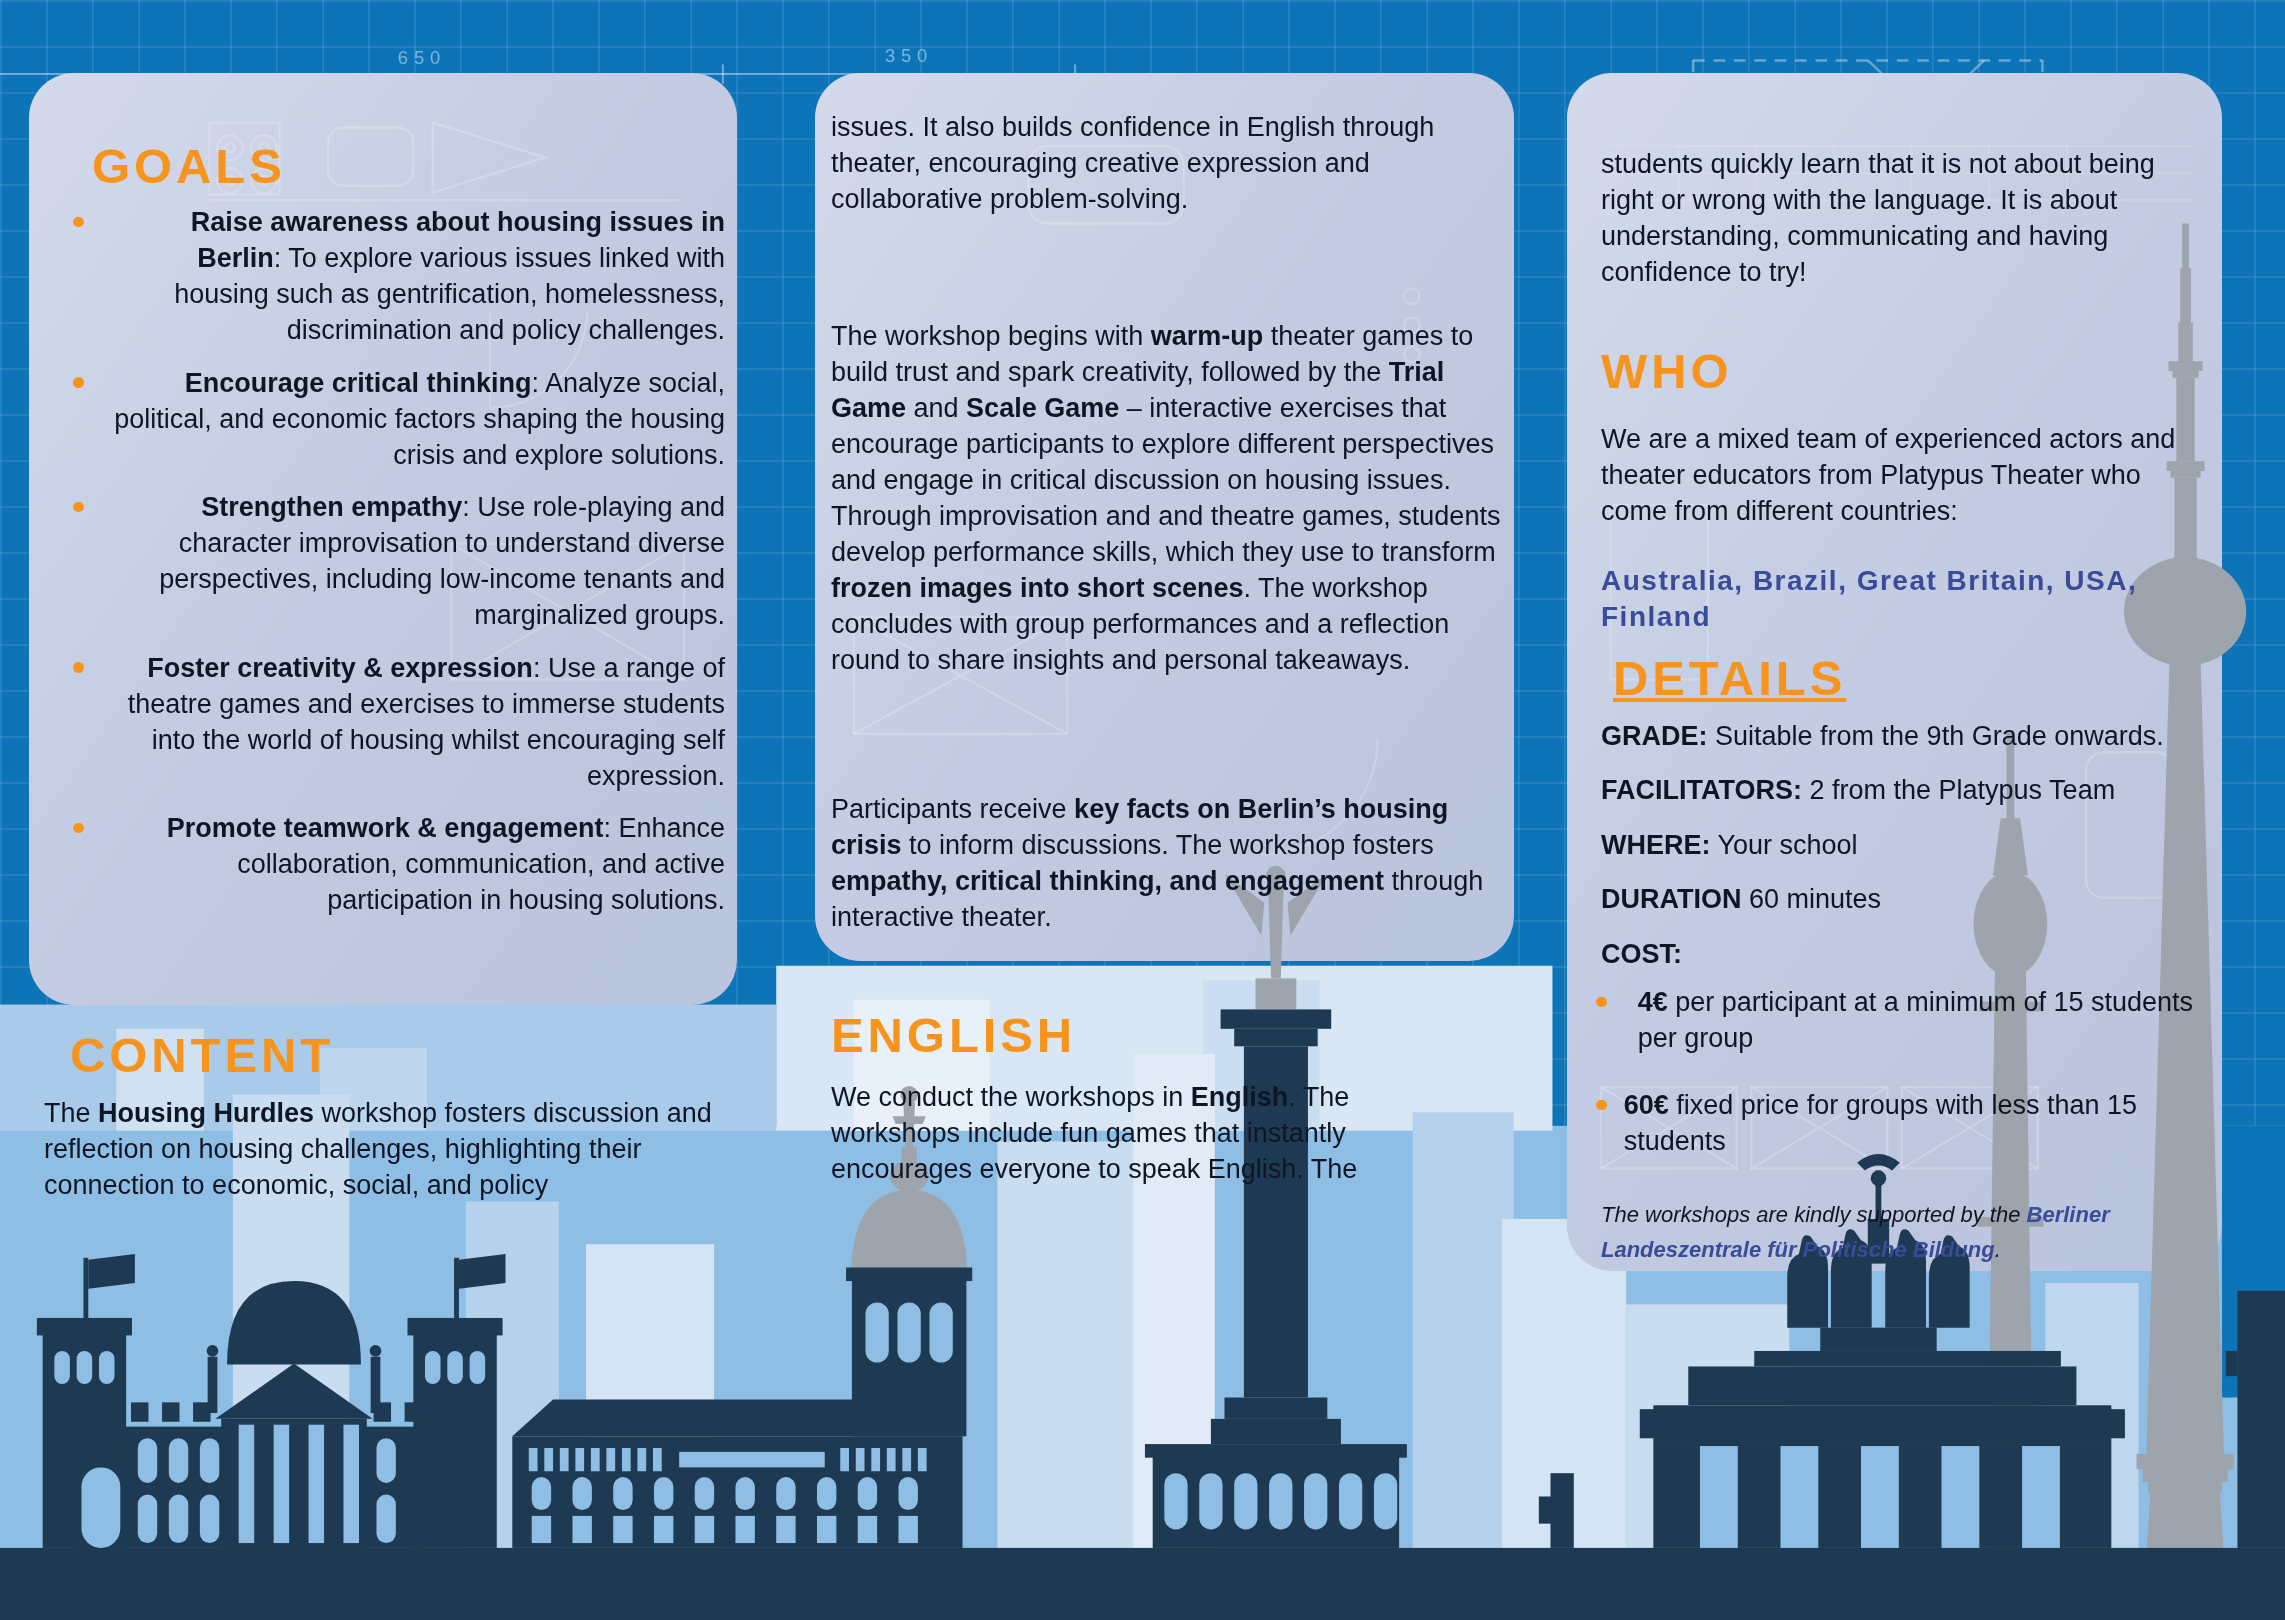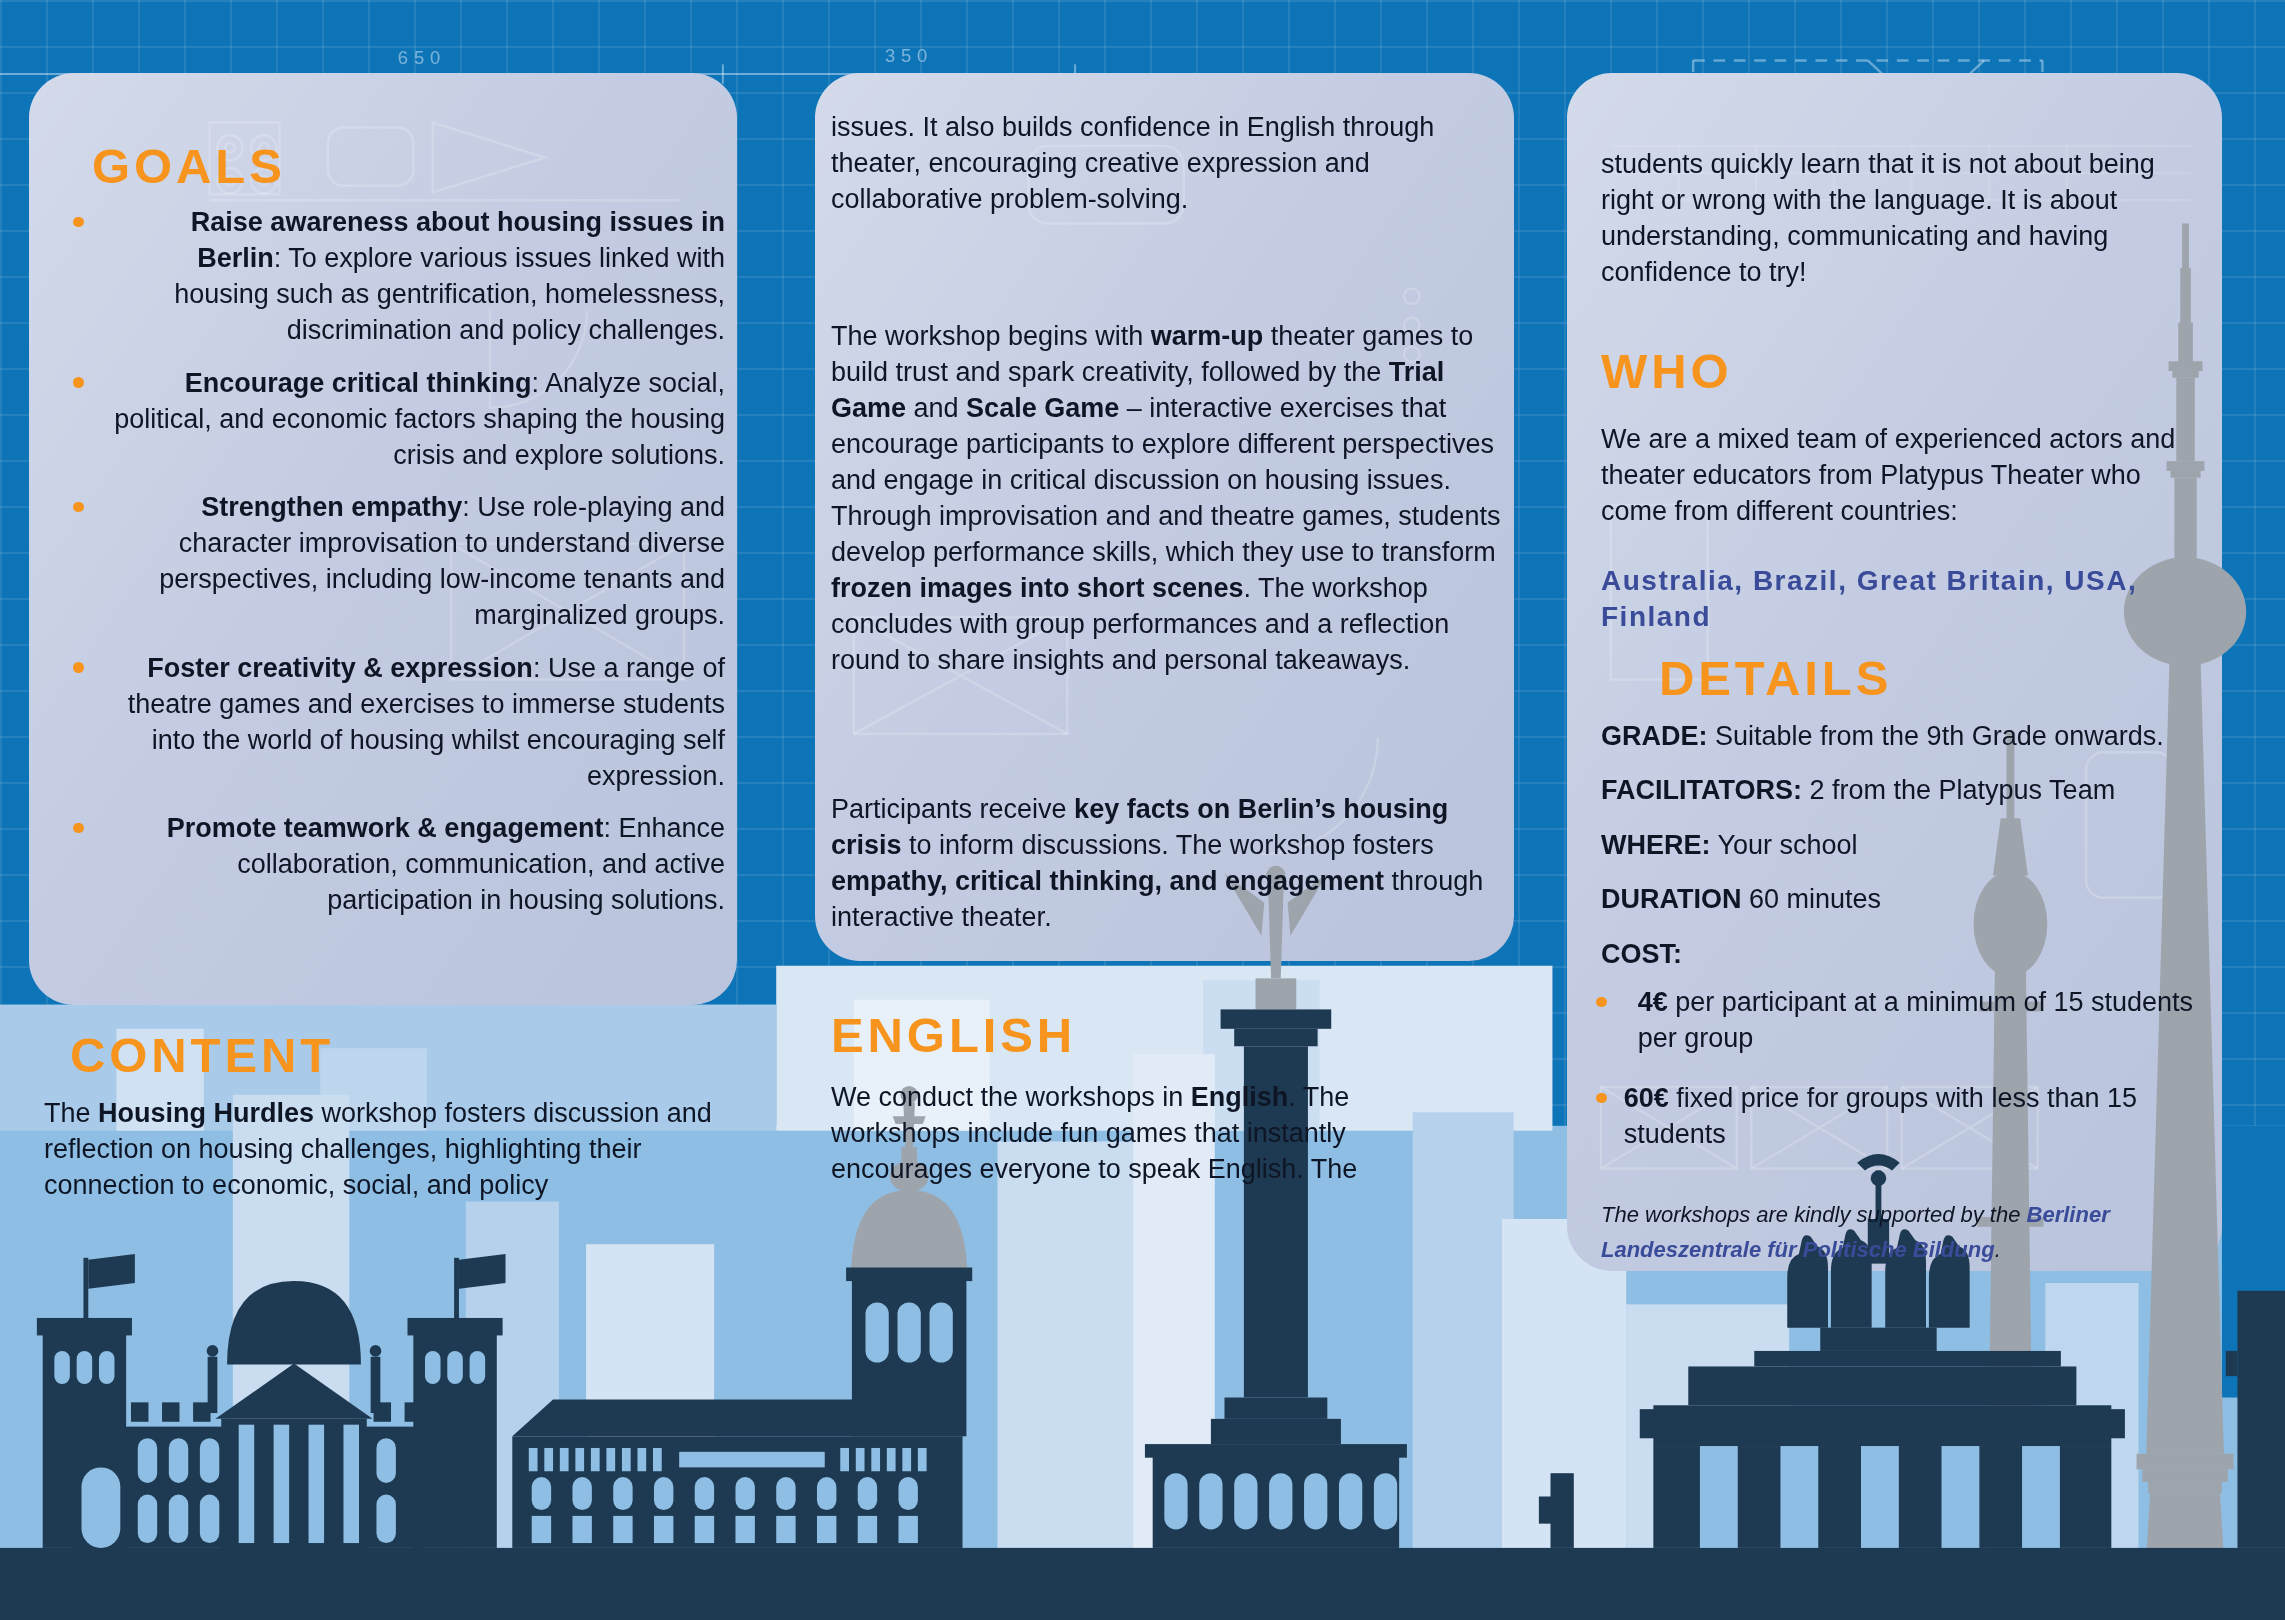--- a/index.html
+++ b/index.html
@@ -352,30 +352,30 @@
 <div class="tb" style="left:831px;top:109px;width:660px;"><span>issues. It also builds confidence in English through theater, encouraging creative expression and collaborative problem-solving.</span></div>
 <div class="tb" style="left:831px;top:318px;width:679px;"><span>The workshop begins with </span><span class="seg-b">warm-up</span><span> theater games to build trust and spark creativity, followed by the </span><span class="seg-b">Trial Game</span><span> and </span><span class="seg-b">Scale Game</span><span> – interactive exercises that encourage participants to explore different perspectives and engage in critical discussion on housing issues. Through improvisation and and theatre games, students develop performance skills, which they use to transform </span><span class="seg-b">frozen images into short scenes</span><span>. The workshop concludes with group performances and a reflection round to share insights and personal takeaways.</span></div>
 <div class="tb" style="left:831px;top:791px;width:679px;"><span>Participants receive </span><span class="seg-b">key facts on Berlin’s housing crisis</span><span> to inform discussions. The workshop fosters </span><span class="seg-b">empathy, critical thinking, and engagement</span><span> through interactive theater.</span></div>
 <div class="hd" id="english-h" style="left:831px;top:1011px;">ENGLISH</div>
 <div class="tb" id="english-p" style="left:831px;top:1079px;width:640px;"><span>We conduct the workshops in </span><span class="seg-b">English</span><span>. The workshops include fun games that instantly encourages everyone to speak English. The</span></div>
 
 <div class="tb" style="left:1601px;top:146px;width:611px;"><span>students quickly learn that it is not about being right or wrong with the language. It is about understanding, communicating and having confidence to try!</span></div>
 <div class="hd" id="who-h" style="left:1601px;top:347px;">WHO</div>
 <div class="tb" style="left:1601px;top:421px;width:602px;"><span>We are a mixed team of experienced actors and theater educators from Platypus Theater who come from different countries:</span></div>
 <div class="tb" id="countries" style="left:1601px;top:563px;width:626px;">Australia, Brazil, Great Britain, USA, Finland</div>
-<div class="hd" id="details-h" style="left:1659px;top:654px;">DETAILS</div>
+<div class="hd" id="details-h" style="left:1613px;top:654px;text-decoration:underline;">DETAILS</div>
 <div class="tb" style="left:1601px;top:718px;width:602px;">
   <div class="detail-line"><span class="seg-b">GRADE:</span><span> Suitable from the 9th Grade onwards.</span></div>
   <div class="detail-line"><span class="seg-b">FACILITATORS:</span><span> 2 from the Platypus Team</span></div>
   <div class="detail-line"><span class="seg-b">WHERE:</span><span> Your school</span></div>
   <div class="detail-line"><span class="seg-b">DURATION</span><span> 60 minutes</span></div>
   <div class="detail-line"><span class="seg-b">COST:</span></div>
 </div>
 <div class="tb" style="left:1596px;top:984px;width:616px;">
-  <div class="bullet-row" style="gap:31px;margin-bottom:24px;">
+  <div class="bullet-row" style="gap:31px;margin-bottom:31px;">
       <span class="dot"></span>
       <div class="bt"><span class="seg-b">4€</span><span> per participant at a minimum of 15 students per group</span></div>
     </div>
   <div class="bullet-row" style="gap:17px;">
       <span class="dot"></span>
       <div class="bt"><span class="seg-b">60€</span><span> fixed price for groups with less than 15 students</span></div>
     </div>
 </div>
 <div class="tb" id="support" style="left:1601px;top:1164px;width:606px;font-size:22px;line-height:35px;margin-top:33px;"><span>The workshops are kindly supported by the </span><span class="seg-b seg-navy">Berliner Landeszentrale für Politische Bildung</span><span>.</span></div>
 

